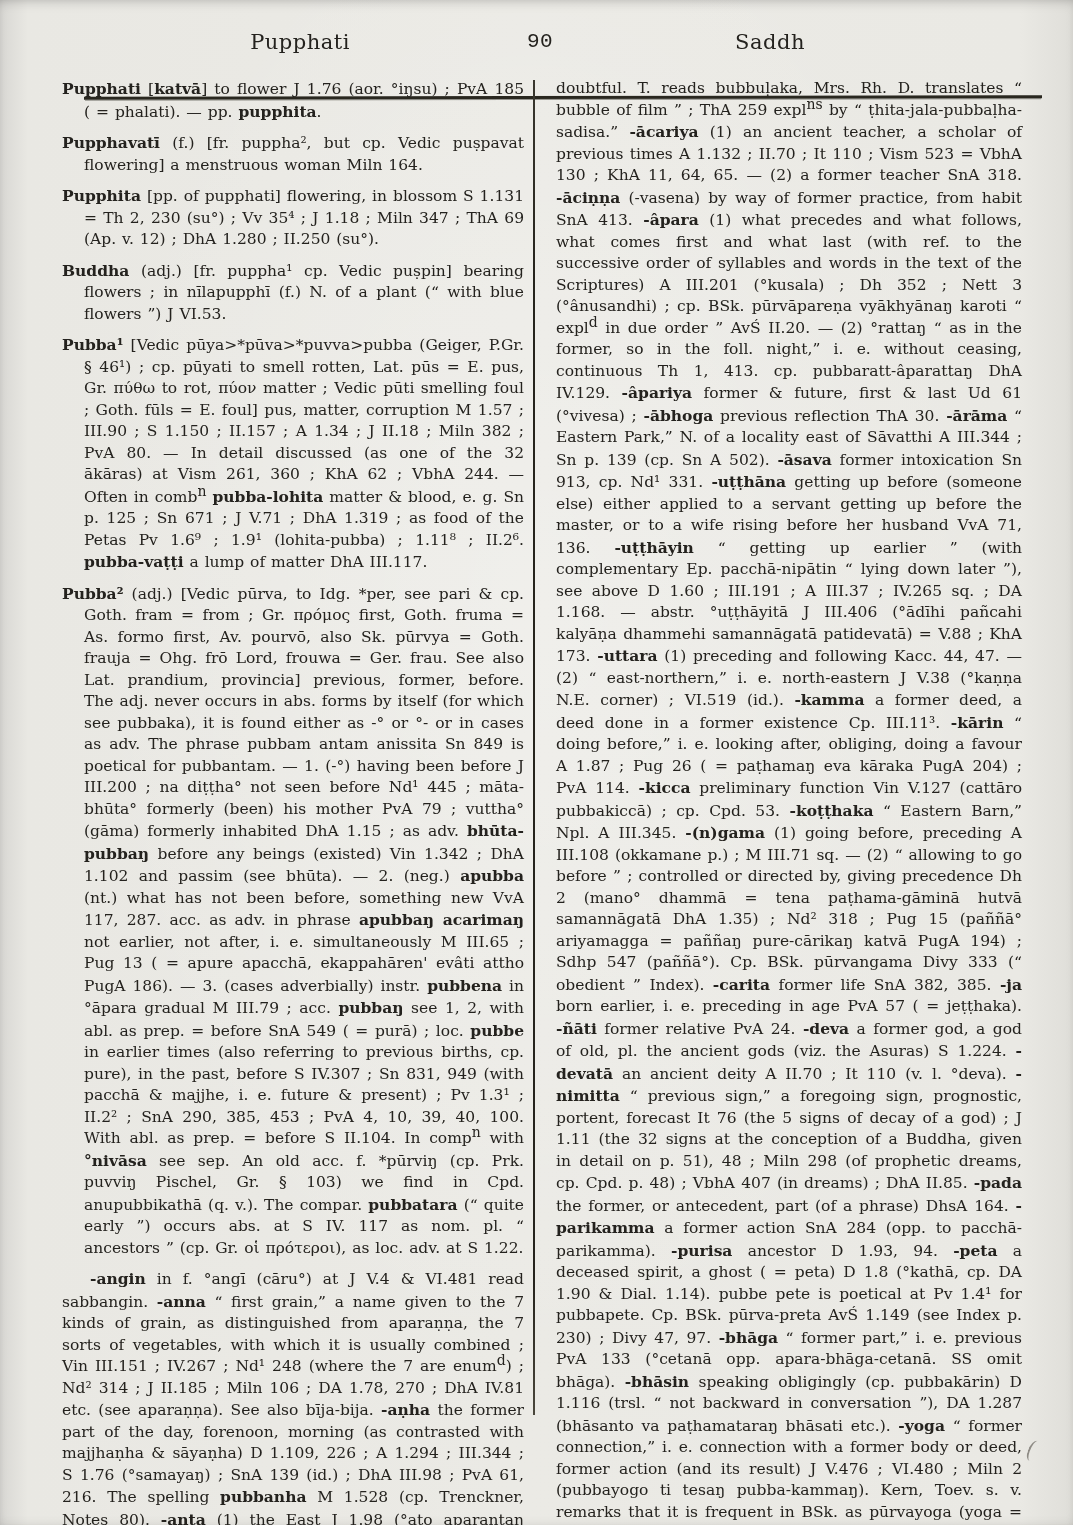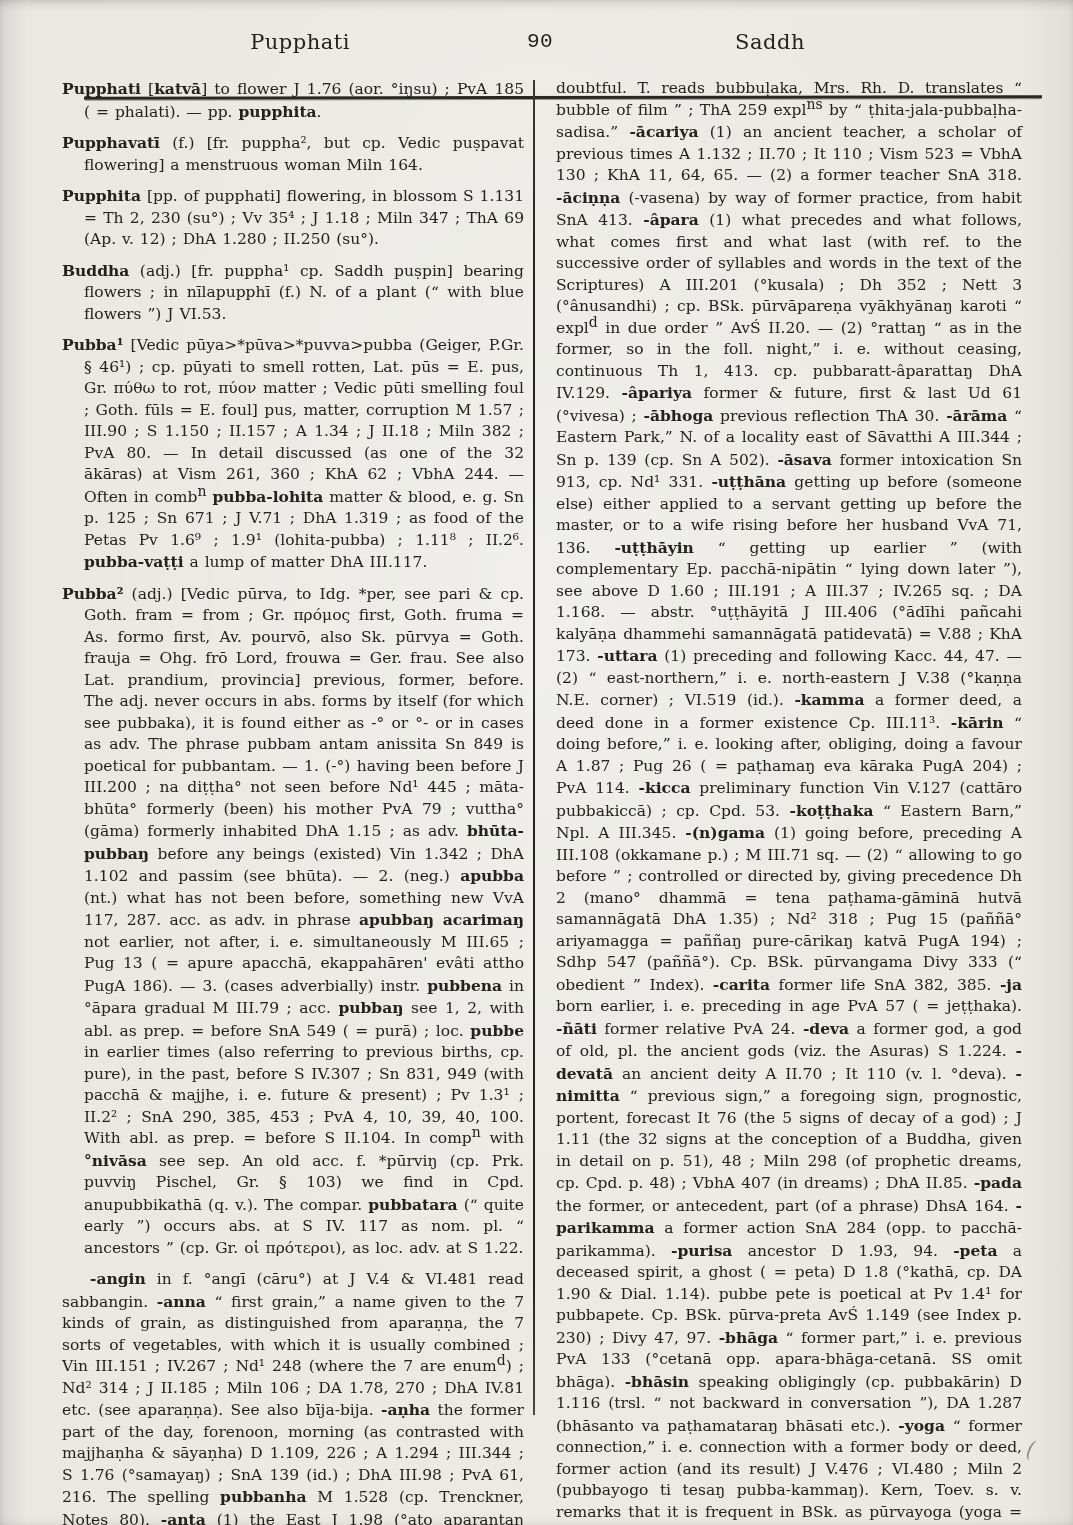--- a/index.html
+++ b/index.html
@@ -64,21 +64,21 @@
     <span class="head-item head-right">Saddh</span>
   </div>
 
   <div class="head-rule"></div>
   <div class="col-divider"></div>
 
   <div class="column column-left">
     <p class="entry"><span class="seg-b">Pupphati</span><span class="seg-n"> [</span><span class="seg-b">katvā</span><span class="seg-n">] to flower J 1.76 (aor. °iŋsu) ; PvA 185 ( = phalati). — pp. </span><span class="seg-b">pupphita</span><span class="seg-n">.</span></p>
     <p class="entry"><span class="seg-b">Pupphavatī</span><span class="seg-n"> (f.) [fr. puppha², but cp. Vedic puṣpavat flowering] a menstruous woman Miln 164.</span></p>
     <p class="entry"><span class="seg-b">Pupphita</span><span class="seg-n"> [pp. of pupphati] flowering, in blossom S 1.131 = Th 2, 230 (su°) ; Vv 35⁴ ; J 1.18 ; Miln 347 ; ThA 69 (Ap. v. 12) ; DhA 1.280 ; II.250 (su°).</span></p>
-    <p class="entry"><span class="seg-b">Buddha</span><span class="seg-n"> (adj.) [fr. puppha¹ cp. Saddh puṣpin] bearing flowers ; in nīlapupphī (f.) N. of a plant (“ with blue flowers ”) J VI.53.</span></p>
+    <p class="entry"><span class="seg-b">Buddha</span><span class="seg-n"> (adj.) [fr. puppha¹ cp. Vedic puṣpin] bearing flowers ; in nīlapupphī (f.) N. of a plant (“ with blue flowers ”) J VI.53.</span></p>
     <p class="entry"><span class="seg-b">Pubba¹</span><span class="seg-n"> [Vedic pūya&gt;*pūva&gt;*puvva&gt;pubba (Geiger, </span><span class="seg-i">P.Gr.</span><span class="seg-n"> § 46¹) ; cp. pūyati to smell rotten, Lat. pūs = E. pus, Gr. </span><span class="seg-i">πύθω</span><span class="seg-n"> to rot, </span><span class="seg-i">πύον</span><span class="seg-n"> matter ; Vedic pūti smelling foul ; Goth. fūls = E. foul] pus, matter, corruption M 1.57 ; III.90 ; S 1.150 ; II.157 ; A 1.34 ; J II.18 ; Miln 382 ; PvA 80. — In detail discussed (as one of the 32 ākāras) at Vism 261, 360 ; KhA 62 ; VbhA 244. — Often in comb</span><span class="seg-s">n</span><span class="seg-n"> </span><span class="seg-b">pubba-lohita</span><span class="seg-n"> matter &amp; blood, e. g. Sn p. 125 ; Sn 671 ; J V.71 ; DhA 1.319 ; as food of the Petas Pv 1.6⁹ ; 1.9¹ (lohita-pubba) ; 1.11⁸ ; II.2⁶.  </span><span class="seg-b">pubba-vaṭṭi</span><span class="seg-n"> a lump of matter DhA III.117.</span></p>
     <p class="entry"><span class="seg-b">Pubba²</span><span class="seg-n"> (adj.) [Vedic pūrva, to Idg. *per, see pari &amp; cp. Goth. fram = from ; Gr. </span><span class="seg-i">πρόμος</span><span class="seg-n"> first, Goth. fruma = As. formo first, Av. pourvō, also Sk. pūrvya = Goth. frauja = Ohg. frō Lord, frouwa = Ger. frau.  See also Lat. prandium, provincia] previous, former, before.  The adj. never occurs in abs. forms by itself (for which see pubbaka), it is found either as -° or °- or in cases as adv.  The phrase pubbam antam anissita Sn 849 is poetical for pubbantam. — 1. (-°) having been before J III.200 ; na diṭṭha° not seen before Nd¹ 445 ; māta-bhūta° formerly (been) his mother PvA 79 ; vuttha° (gāma) formerly inhabited DhA 1.15 ; as adv. </span><span class="seg-b">bhūta-pubbaŋ</span><span class="seg-n"> before any beings (existed) Vin 1.342 ; DhA 1.102 and passim (see bhūta). — 2. (neg.) </span><span class="seg-b">apubba</span><span class="seg-n"> (nt.) what has not been before, something new VvA 117, 287. acc. as adv. in phrase </span><span class="seg-b">apubbaŋ acarimaŋ</span><span class="seg-n"> not earlier, not after, i. e. simultaneously M III.65 ; Pug 13 ( = apure apacchā, ekappahāren' evâti attho PugA 186). — 3. (cases adverbially) instr. </span><span class="seg-b">pubbena</span><span class="seg-n"> in °āpara gradual M III.79 ; acc. </span><span class="seg-b">pubbaŋ</span><span class="seg-n"> see 1, 2, with abl. as prep. = before SnA 549 ( = purā) ; loc. </span><span class="seg-b">pubbe</span><span class="seg-n"> in earlier times (also referring to previous births, cp. pure), in the past, before S IV.307 ; Sn 831, 949 (with pacchā &amp; majjhe, i. e. future &amp; present) ; Pv 1.3¹ ; II.2² ; SnA 290, 385, 453 ; PvA 4, 10, 39, 40, 100.  With abl. as prep. = before S II.104.  In comp</span><span class="seg-s">n</span><span class="seg-n"> with </span><span class="seg-b">°nivāsa</span><span class="seg-n"> see sep.  An old acc. f. *pūrviŋ (cp. Prk. puvviŋ Pischel, </span><span class="seg-i">Gr.</span><span class="seg-n"> § 103) we find in Cpd. anupubbikathā (q. v.).  The compar. </span><span class="seg-b">pubbatara</span><span class="seg-n"> (“ quite early ”) occurs abs. at S IV. 117 as nom. pl. “ ancestors ” (cp. Gr. </span><span class="seg-i">οἱ πρότεροι</span><span class="seg-n">), as loc. adv. at S 1.22.</span></p>
     <p class="entry-cont"><span class="seg-b">-angin</span><span class="seg-n"> in f. °angī (cāru°) at J V.4 &amp; VI.481 read </span><span class="seg-i">sabbangin</span><span class="seg-n">.  </span><span class="seg-b">-anna</span><span class="seg-n"> “ first grain,” a name given to the 7 kinds of grain, as distinguished from </span><span class="seg-i">aparaṇṇa</span><span class="seg-n">, the 7 sorts of vegetables, with which it is usually combined ; Vin III.151 ; IV.267 ; Nd¹ 248 (where the 7 are enum</span><span class="seg-s">d</span><span class="seg-n">) ; Nd² 314 ; J II.185 ; Miln 106 ; DA 1.78, 270 ; DhA IV.81 etc. (see aparaṇṇa).  See also bīja-bija. </span><span class="seg-b">-aṇha</span><span class="seg-n"> the former part of the day, forenoon, morning (as contrasted with majjhaṇha &amp; sāyaṇha) D 1.109, 226 ; A 1.294 ; III.344 ; S 1.76 (°samayaŋ) ; SnA 139 (id.) ; DhA III.98 ; PvA 61, 216.  The spelling </span><span class="seg-b">pubbanha</span><span class="seg-n"> M 1.528 (cp. Trenckner, </span><span class="seg-i">Notes</span><span class="seg-n"> 80). </span><span class="seg-b">-anta</span><span class="seg-n"> (1) the East J 1.98 (°ato aparantaŋ aparantato pubbantaŋ gacchati from E. to W. from W. to E.) ; v.471. — (2) the Past (opp. aparanta the Future) D 1.12 sq. ; S II.26 ; Nd¹ 212 ; Dhs 1004.  pubbam antaŋ for pubbantaŋ is poetical at Sn 849. </span></p>
   </div>
 
   <div class="column column-right">
     <p class="cont"><span class="seg-n">doubtful.  T. reads bubbuḷaka, Mrs. Rh. D. translates “ bubble of film ” ; ThA 259 expl</span><span class="seg-s">ns</span><span class="seg-n"> by “ ṭhita-jala-pubbaḷha-sadisa.” </span><span class="seg-b">-ācariya</span><span class="seg-n"> (1) an ancient teacher, a scholar of previous times A 1.132 ; II.70 ; It 110 ; Vism 523 = VbhA 130 ; KhA 11, 64, 65. — (2) a former teacher SnA 318. </span><span class="seg-b">-āciṇṇa</span><span class="seg-n"> (-vasena) by way of former practice, from habit SnA 413. </span><span class="seg-b">-âpara</span><span class="seg-n"> (1) what precedes and what follows, what comes first and what last (with ref. to the successive order of syllables and words in the text of the Scriptures) A III.201 (°kusala) ; Dh 352 ; Nett 3 (°ânusandhi) ; cp. BSk. pūrvāpareṇa vyākhyānaŋ karoti “ expl</span><span class="seg-s">d</span><span class="seg-n"> in due order ” AvŚ II.20. — (2) </span><span class="seg-i">°rattaŋ</span><span class="seg-n"> “ as in the former, so in the foll. night,” i. e. without ceasing, continuous Th 1, 413.  cp. pubbaratt-âparattaŋ DhA IV.129. </span><span class="seg-b">-âpariya</span><span class="seg-n"> former &amp; future, first &amp; last Ud 61 (°vivesa) ; </span><span class="seg-b">-ābhoga</span><span class="seg-n"> previous reflection ThA 30. </span><span class="seg-b">-ārāma</span><span class="seg-n"> “ Eastern Park,” N. of a locality east of Sāvatthi A III.344 ; Sn p. 139 (cp. Sn A 502). </span><span class="seg-b">-āsava</span><span class="seg-n"> former intoxication Sn 913, cp. Nd¹ 331. </span><span class="seg-b">-uṭṭhāna</span><span class="seg-n"> getting up before (someone else) either applied to a servant getting up before the master, or to a wife rising before her husband VvA 71, 136. </span><span class="seg-b">-uṭṭhāyin</span><span class="seg-n"> “ getting up earlier ” (with complementary Ep. pacchā-nipātin “ lying down later ”), see above D 1.60 ; III.191 ; A III.37 ; IV.265 sq. ; DA 1.168. — abstr. </span><span class="seg-i">°uṭṭhāyitā</span><span class="seg-n"> J III.406 (°ādīhi pañcahi kalyāṇa dhammehi samannāgatā patidevatā) = V.88 ; KhA 173. </span><span class="seg-b">-uttara</span><span class="seg-n"> (1) preceding and following Kacc. 44, 47. — (2) “ east-northern,” i. e. north-eastern J V.38 (°kaṇṇa N.E. corner) ; VI.519 (id.). </span><span class="seg-b">-kamma</span><span class="seg-n"> a former deed, a deed done in a former existence Cp. III.11³. </span><span class="seg-b">-kārin</span><span class="seg-n"> “ doing before,” i. e. looking after, obliging, doing a favour A 1.87 ; Pug 26 ( = paṭhamaŋ eva kāraka PugA 204) ; PvA 114. </span><span class="seg-b">-kicca</span><span class="seg-n"> preliminary function Vin V.127 (cattāro pubbakiccā) ; cp. </span><span class="seg-i">Cpd.</span><span class="seg-n"> 53. </span><span class="seg-b">-koṭṭhaka</span><span class="seg-n"> “ Eastern Barn,” Npl. A III.345. </span><span class="seg-b">-(n)gama</span><span class="seg-n"> (1) going before, preceding A III.108 (okkamane p.) ; M III.71 sq. — (2) “ allowing to go before ” ; controlled or directed by, giving precedence Dh 2 (mano° dhammā = tena paṭhama-gāminā hutvā samannāgatā DhA 1.35) ; Nd² 318 ; Pug 15 (paññā° ariyamagga = paññaŋ pure-cārikaŋ katvā PugA 194) ; Sdhp 547 (paññā°).  Cp. BSk. pūrvangama Divy 333 (“ obedient ” Index). </span><span class="seg-b">-carita</span><span class="seg-n"> former life SnA 382, 385. </span><span class="seg-b">-ja</span><span class="seg-n"> born earlier, i. e. preceding in age PvA 57 ( = jeṭṭhaka). </span><span class="seg-b">-ñāti</span><span class="seg-n"> former relative PvA 24. </span><span class="seg-b">-deva</span><span class="seg-n"> a former god, a god of old, pl. the ancient gods (viz. the Asuras) S 1.224. </span><span class="seg-b">-devatā</span><span class="seg-n"> an ancient deity A II.70 ; It 110 (v. l. °deva). </span><span class="seg-b">-nimitta</span><span class="seg-n"> “ previous sign,” a foregoing sign, prognostic, portent, forecast It 76 (the 5 signs of decay of a god) ; J 1.11 (the 32 signs at the conception of a Buddha, given in detail on p. 51), 48 ; Miln 298 (of prophetic dreams, cp. </span><span class="seg-i">Cpd.</span><span class="seg-n"> p. 48) ; VbhA 407 (in dreams) ; DhA II.85. </span><span class="seg-b">-pada</span><span class="seg-n"> the former, or antecedent, part (of a phrase) DhsA 164. </span><span class="seg-b">-parikamma</span><span class="seg-n"> a former action SnA 284 (opp. to pacchā-parikamma). </span><span class="seg-b">-purisa</span><span class="seg-n"> ancestor D 1.93, 94. </span><span class="seg-b">-peta</span><span class="seg-n"> a deceased spirit, a ghost ( = peta) D 1.8 (°kathā, cp. DA 1.90 &amp; </span><span class="seg-i">Dial.</span><span class="seg-n"> 1.14).  pubbe pete is poetical at Pv 1.4¹ for pubbapete.  Cp. BSk. pūrva-preta AvŚ 1.149 (see Index p. 230) ; Divy 47, 97. </span><span class="seg-b">-bhāga</span><span class="seg-n"> “ former part,” i. e. previous PvA 133 (°cetanā opp. apara-bhāga-cetanā.  SS omit bhāga). </span><span class="seg-b">-bhāsin</span><span class="seg-n"> speaking obligingly (cp. pubbakārin) D 1.116 (trsl. “ not backward in conversation ”), DA 1.287 (bhāsanto va paṭhamataraŋ bhāsati etc.). </span><span class="seg-b">-yoga</span><span class="seg-n"> “ former connection,” i. e. connection with a former body or deed, former action (and its result) J V.476 ; VI.480 ; Miln 2 (pubbayogo ti tesaŋ pubba-kammaŋ).  Kern, </span><span class="seg-i">Toev.</span><span class="seg-n"> s. v. remarks that it is frequent in BSk. as pūrvayoga (yoga = yuga ; syn. with pūrvakalpa), e. g. Saddh. Puṇḍ. ch. VII. ; MVastu II.287 ; III.175 ; and refers to </span></p>
   </div>
 
   <div class="page-curl-mark"></div>

